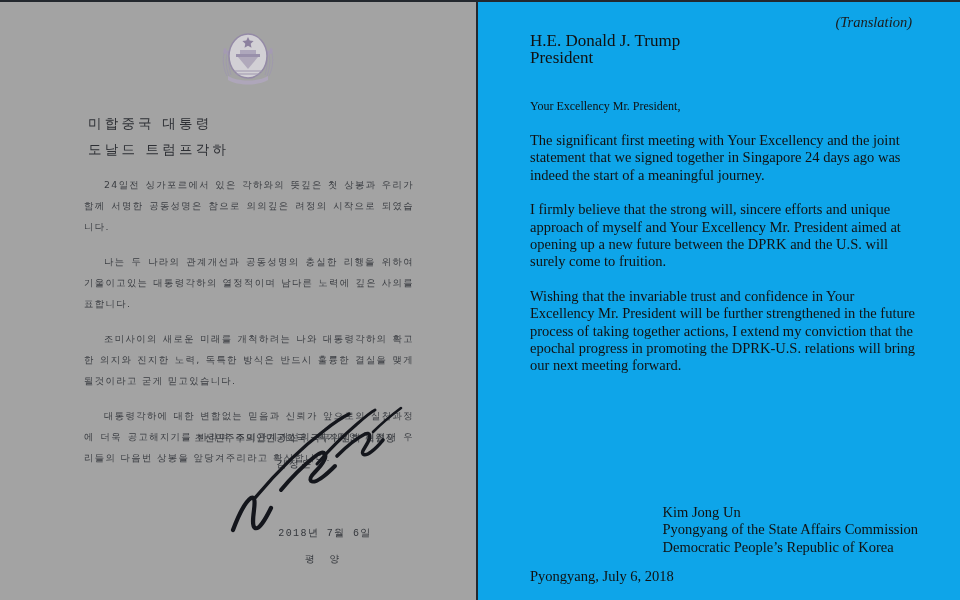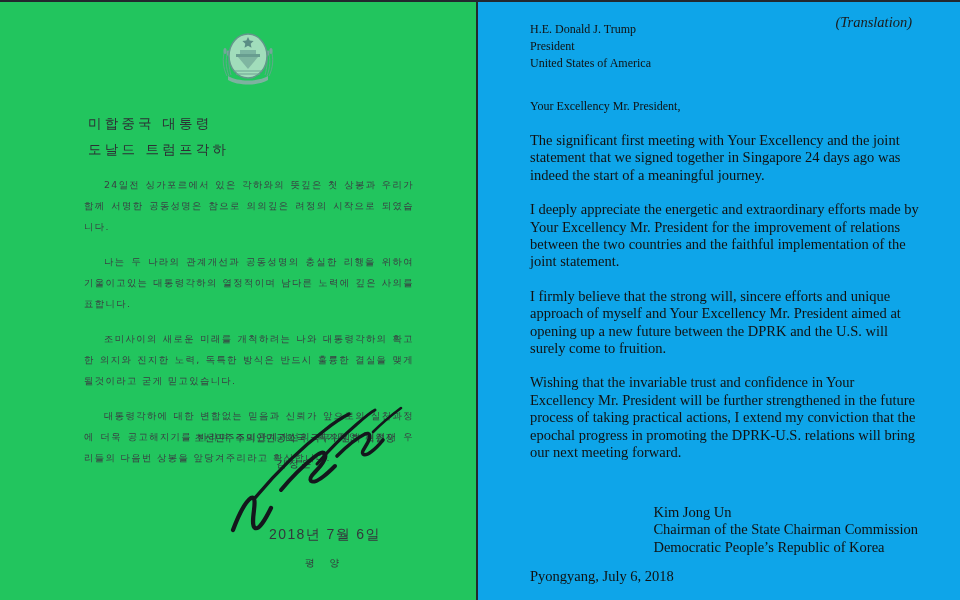--- a/index.html
+++ b/index.html
@@ -19,21 +19,21 @@
     height: 600px;
     display: flex;
     background: #fdfdfd;
   }
 
   
   .page-korean {
     position: relative;
     width: 478px;
     height: 600px;
-    background: #22c55e;
+    background: #a3a3a3;
     box-sizing: border-box;
     border-top: 2px solid #23282e;
     border-right: 2px solid #23282e;
     overflow: hidden;
   }
   .emblem {
     position: absolute;
     left: 218px;
     top: 26px;
     width: 60px;
@@ -108,22 +108,22 @@
     pointer-events: none;
   }
   .kr-date {
     position: absolute;
     left: 200px;
     top: 524px;
     width: 250px;
     text-align: center;
   }
   .kr-date-line {
-    font-family: Liberation Sans, sans-serif;
-    font-size: 14px;
+    font-family: Liberation Mono, monospace;
+    font-size: 10px;
     letter-spacing: 1.4px;
     color: #34373c;
   }
   .kr-place {
     font-family: "DejaVu Sans", sans-serif;
     font-size: 9.6px;
     letter-spacing: 6px;
     color: #34373c;
     margin-top: 13px;
   }
@@ -143,22 +143,22 @@
     position: absolute;
     right: 48px;
     top: 12px;
     font-style: italic;
     font-size: 14.5px;
     color: #1b1b1b;
   }
   .en-addr {
     position: absolute;
     left: 52px;
-    top: 19px;
-    font-size: 12px;
+    top: 30px;
+    font-size: 17px;
     line-height: 17.2px;
     color: #111111;
   }
   .en-salutation {
     position: absolute;
     left: 52px;
     top: 97px;
     font-size: 12px;
     color: #111111;
   }
@@ -268,34 +268,32 @@
     </div>
   </div>
 
   <div class="page-english">
 
     <div class="translation-tag">(Translation)</div>
 
     <div class="en-addr">
       <div>H.E. Donald J. Trump</div>
       <div>President</div>
-      <div>United States of America</div>
     </div>
 
     <div class="en-salutation">Your Excellency Mr. President,</div>
 
     <div class="en-body">
       <p class="en-para">The significant first meeting with Your Excellency and the joint statement that we signed together in Singapore 24 days ago was indeed the start of a meaningful journey.</p>
-      <p class="en-para">I deeply appreciate the energetic and extraordinary efforts made by Your Excellency Mr. President for the improvement of relations between the two countries and the faithful implementation of the joint statement.</p>
       <p class="en-para">I firmly believe that the strong will, sincere efforts and unique approach of myself and Your Excellency Mr. President aimed at opening up a new future between the DPRK and the U.S. will surely come to fruition.</p>
-      <p class="en-para">Wishing that the invariable trust and confidence in Your Excellency Mr. President will be further strengthened in the future process of taking practical actions, I extend my conviction that the epochal progress in promoting the DPRK-U.S. relations will bring our next meeting forward.</p>
+      <p class="en-para">Wishing that the invariable trust and confidence in Your Excellency Mr. President will be further strengthened in the future process of taking together actions, I extend my conviction that the epochal progress in promoting the DPRK-U.S. relations will bring our next meeting forward.</p>
     </div>
 
     <div class="en-signblock">
       <div>Kim Jong Un</div>
-      <div>Chairman of the State Chairman Commission</div>
+      <div>Pyongyang of the State Affairs Commission</div>
       <div>Democratic People’s Republic of Korea</div>
     </div>
 
     <div class="en-date">Pyongyang, July 6, 2018</div>
   </div>
 
 </div>
 
 </body></html>

